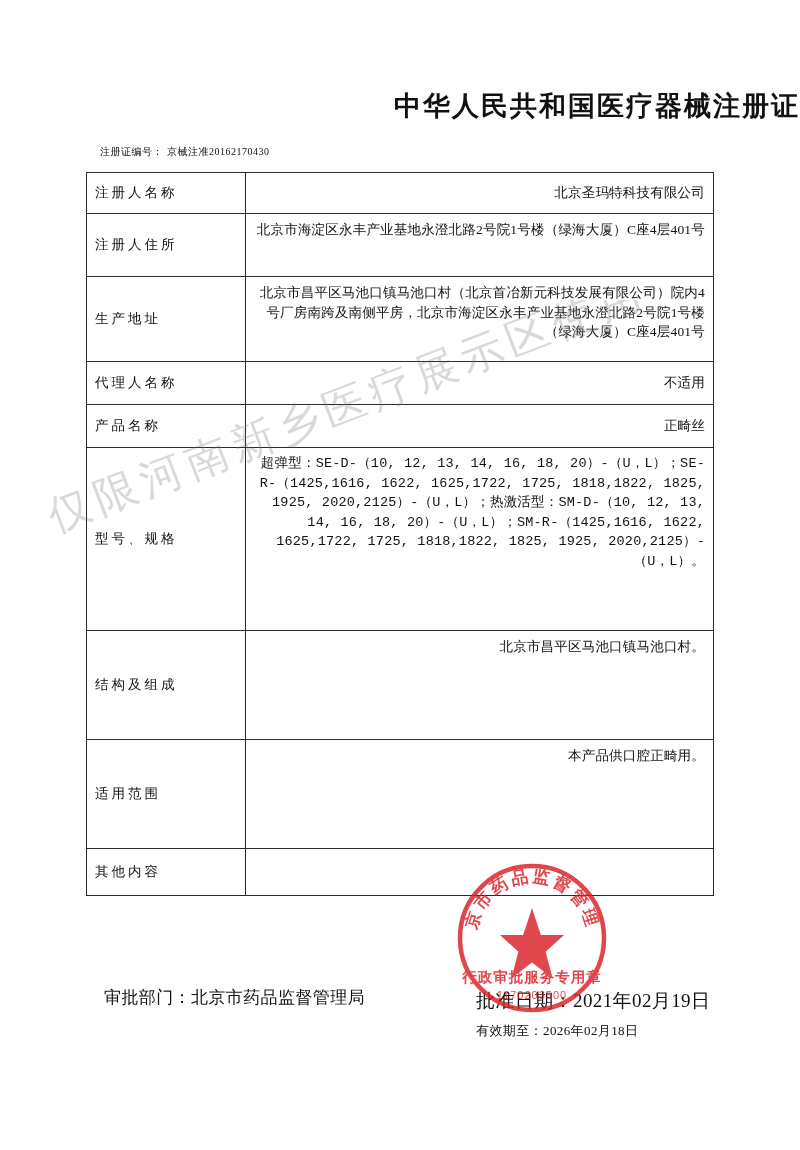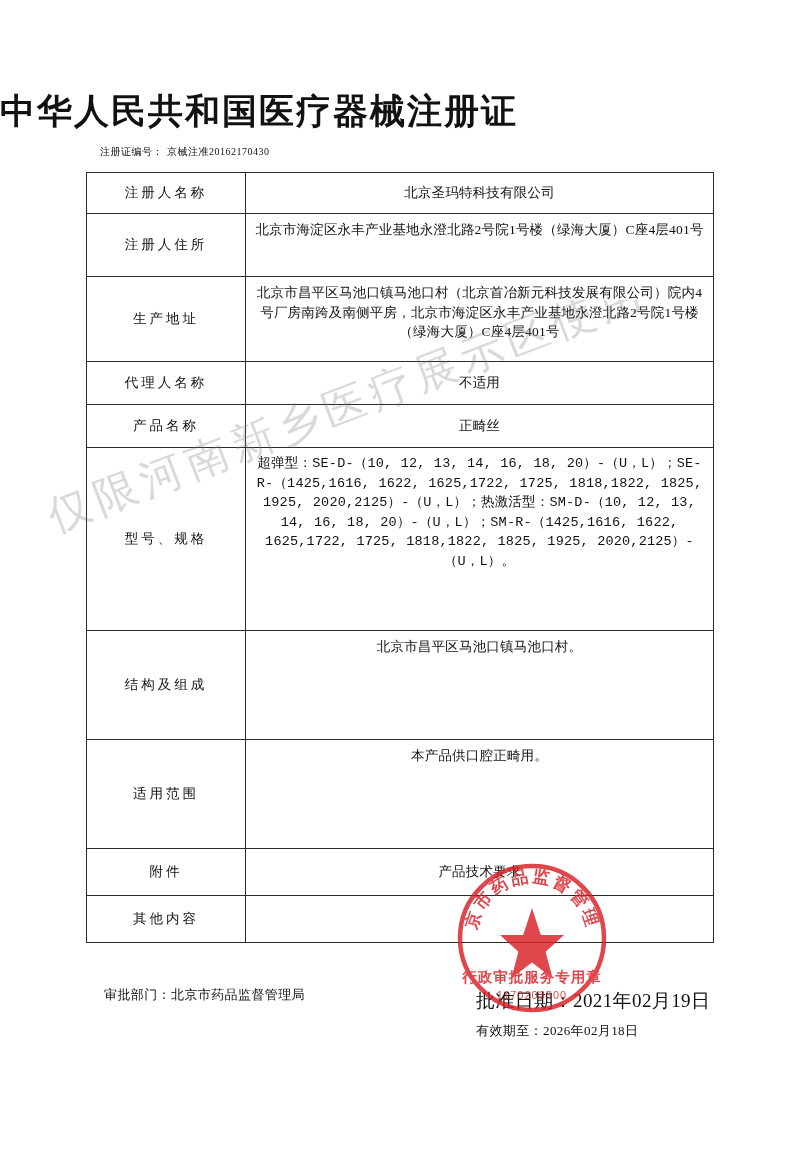--- a/index.html
+++ b/index.html
@@ -21,22 +21,22 @@
     inset: 0;
     width: 800px;
     height: 1150px;
   }
 
   .doc-title {
     position: absolute;
     top: 88px;
     left: 0;
     width: 800px;
-    text-align: left;
-    font-size: 35px;
+    text-align: right;
+    font-size: 27px;
     font-weight: bold;
     letter-spacing: 2px;
     font-family: "Liberation Serif", "DejaVu Serif", serif;
   }
 
   .reg-no-line {
     position: absolute;
     top: 145px;
     left: 100px;
     font-size: 10px;
@@ -54,26 +54,26 @@
   }
   table.cert td {
     border: 1px solid #2b2b2b;
     padding: 6px 8px;
     font-size: 13.5px;
     line-height: 1.45;
     vertical-align: middle;
   }
   td.key {
     width: 142px;
-    text-align: center;
+    text-align: left;
     letter-spacing: 3px;
     white-space: nowrap;
   }
   td.val {
-    text-align: center;
+    text-align: right;
     letter-spacing: 0.2px;
   }
   td.val.top { vertical-align: top; }
 
   .r-name td { height: 28px; }
   .r-addr td { height: 50px; }
   .r-mfg td  { height: 72px; }
   .r-agname td { height: 30px; }
   .r-agaddr td { height: 30px; }
   .r-prod td { height: 30px; }
@@ -87,21 +87,21 @@
   .model-text {
     font-family: "Liberation Mono", "DejaVu Sans Mono", monospace;
     font-size: 12.4px;
     line-height: 1.75;
     letter-spacing: 0.1px;
   }
   .dept {
     top: 986px;
     left: 104px;
     position: absolute;
-    font-size: 13px;
+    font-size: 17px;
     letter-spacing: 0.4px;
   }
   .approve-date {
     position: absolute;
     top: 988px;
     left: 476px;
     font-size: 19px;
     letter-spacing: 0.4px;
   }
   .valid-date {
@@ -183,24 +183,20 @@
         <td class="key">型号、规格</td>
         <td class="val top model-text">超弹型：SE-D-（10, 12, 13, 14, 16, 18, 20）-（U，L）；SE-R-（1425,1616, 1622, 1625,1722, 1725, 1818,1822, 1825, 1925, 2020,2125）-（U，L）；热激活型：SM-D-（10, 12, 13, 14, 16, 18, 20）-（U，L）；SM-R-（1425,1616, 1622, 1625,1722, 1725, 1818,1822, 1825, 1925, 2020,2125）-（U，L）。</td>
       </tr>
       <tr class="r-struct">
         <td class="key">结构及组成</td>
         <td class="val top">北京市昌平区马池口镇马池口村。</td>
       </tr>
       <tr class="r-scope">
         <td class="key">适用范围</td>
         <td class="val top">本产品供口腔正畸用。</td>
-      </tr>
-      <tr class="r-attach">
-        <td class="key">附件</td>
-        <td class="val">产品技术要求</td>
       </tr>
       <tr class="r-other">
         <td class="key">其他内容</td>
         <td class="val"></td>
       </tr>
     </tbody>
   </table>
 
   <div class="dept">
     <span>审批部门：</span><span>北京市药品监督管理局</span>

